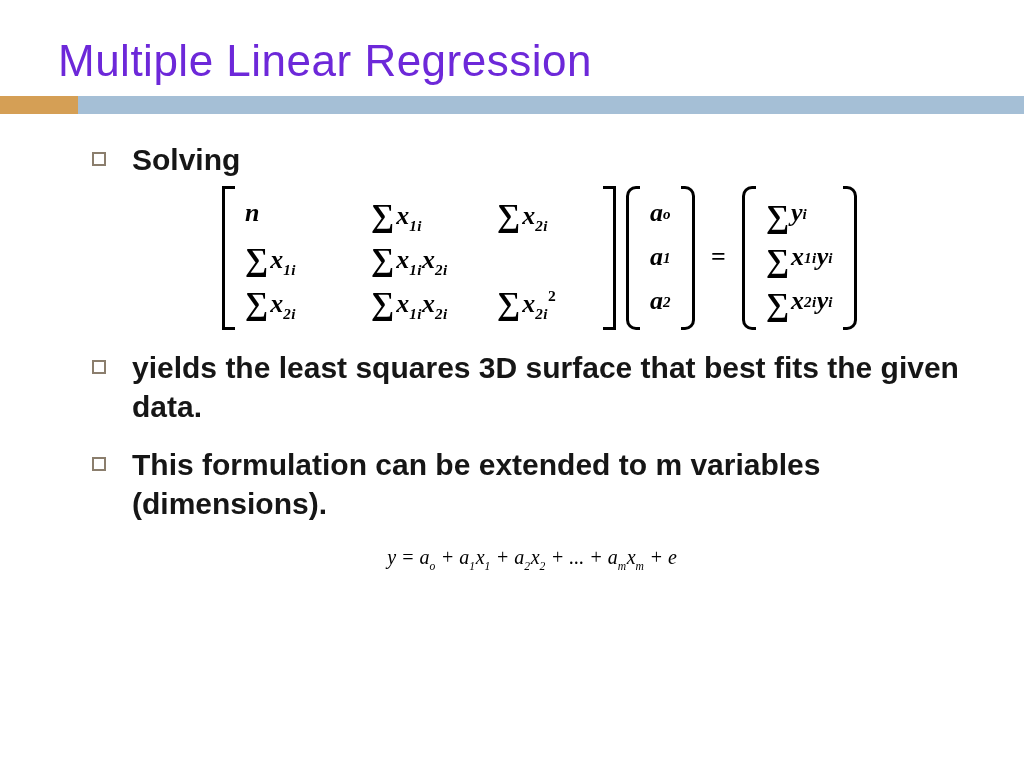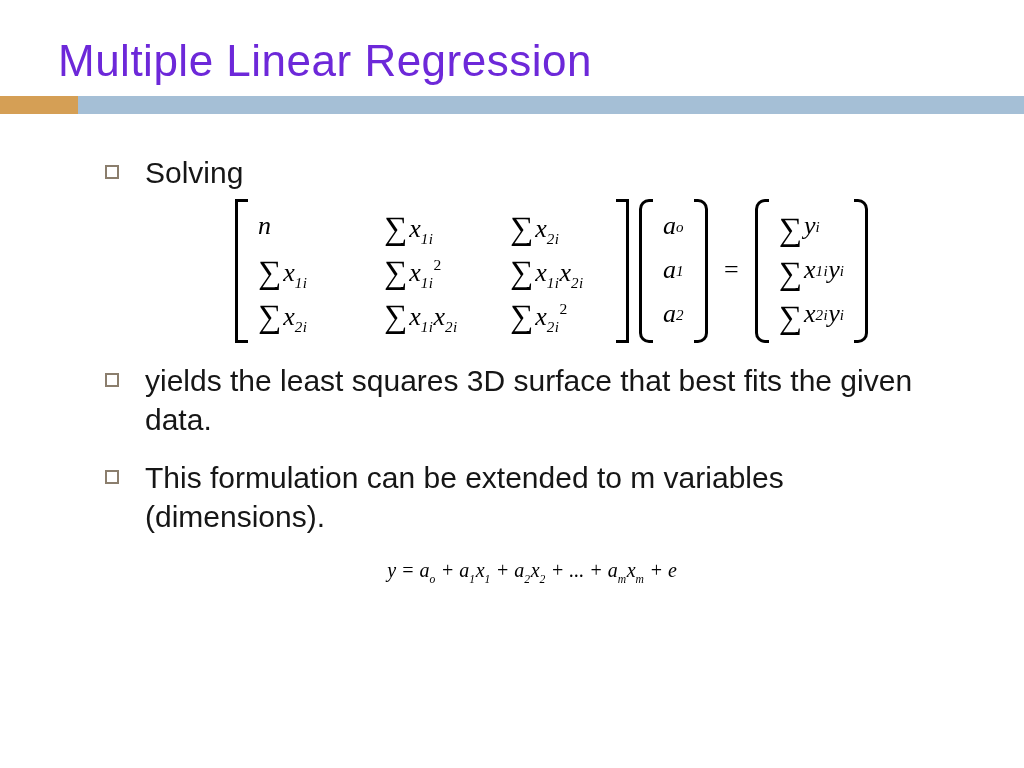--- a/index.html
+++ b/index.html
@@ -42,21 +42,22 @@
   }
   .body {
     padding: 24px 50px 0 90px;
     font-size: 30px;
     color: #161616;
     line-height: 1.32;
   }
   .bullets {
     list-style: none;
     padding: 0;
-    margin: 15px;
+    margin: 2px;
+    font-weight: bold;
   }
   .bullets > li {
     position: relative;
     padding-left: 40px;
     margin-bottom: 18px;
   }
   .bullets > li::before {
     content: "";
     position: absolute;
     left: 0;
@@ -180,21 +181,20 @@
           <span class="bracket-wrap">
             <span class="bracket sq-left"></span>
             <span class="mat">
               <span class="row">
                 <span class="cell"><span>n</span></span>
                 <span class="cell"><span class="sum">∑</span><span>x</span><sub>1i</sub></span>
                 <span class="cell"><span class="sum">∑</span><span>x</span><sub>2i</sub></span>
               </span>
               <span class="row">
                 <span class="cell"><span class="sum">∑</span><span>x</span><sub>1i</sub></span>
-                <span class="cell"><span class="sum">∑</span><span>x</span><sub>1i</sub><sup class="upright">2</sup></span>
                 <span class="cell"><span class="sum">∑</span><span>x</span><sub>1i</sub><span>x</span><sub>2i</sub></span>
               </span>
               <span class="row">
                 <span class="cell"><span class="sum">∑</span><span>x</span><sub>2i</sub></span>
                 <span class="cell"><span class="sum">∑</span><span>x</span><sub>1i</sub><span>x</span><sub>2i</sub></span>
                 <span class="cell"><span class="sum">∑</span><span>x</span><sub>2i</sub><sup class="upright">2</sup></span>
               </span>
             </span>
             <span class="bracket sq-right"></span>
           </span>

